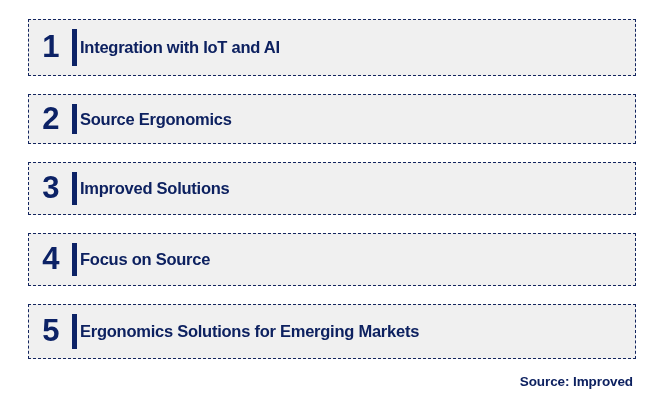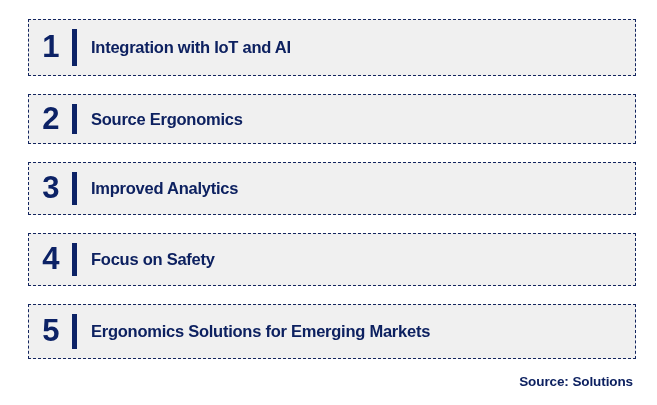--- a/index.html
+++ b/index.html
@@ -57,21 +57,21 @@
     background: #0c2266;
     align-self: stretch;
     margin: 9px 0;
     flex: 0 0 auto;
   }
   .trend-label {
     color: #0d2160;
     font-size: 16.5px;
     font-weight: bold;
     letter-spacing: -0.25px;
-    padding-left: 14px;
+    padding-left: 3px;
     white-space: nowrap;
     flex: 1 1 auto;
   }
   .source-line {
     position: absolute;
     right: 24px;
     top: 374px;
     color: #0d2160;
     font-size: 13.5px;
     font-weight: bold;
@@ -94,32 +94,32 @@
 
     <div class="trend-row h-b">
       <div class="rank-number">2</div>
       <div class="rank-divider"></div>
       <div class="trend-label">Source Ergonomics</div>
     </div>
 
     <div class="trend-row h-c">
       <div class="rank-number">3</div>
       <div class="rank-divider"></div>
-      <div class="trend-label">Improved Analytics</div>
+      <div class="trend-label">Improved Solutions</div>
     </div>
 
     <div class="trend-row h-d">
       <div class="rank-number">4</div>
       <div class="rank-divider"></div>
-      <div class="trend-label">Focus on Safety</div>
+      <div class="trend-label">Focus on Source</div>
     </div>
 
     <div class="trend-row h-e">
       <div class="rank-number">5</div>
       <div class="rank-divider"></div>
       <div class="trend-label">Ergonomics Solutions for Emerging Markets</div>
     </div>
 
   </div>
 
-  <div class="source-line">Source: Solutions</div>
+  <div class="source-line">Source: Improved</div>
 
 </div>
 
 </body></html>

